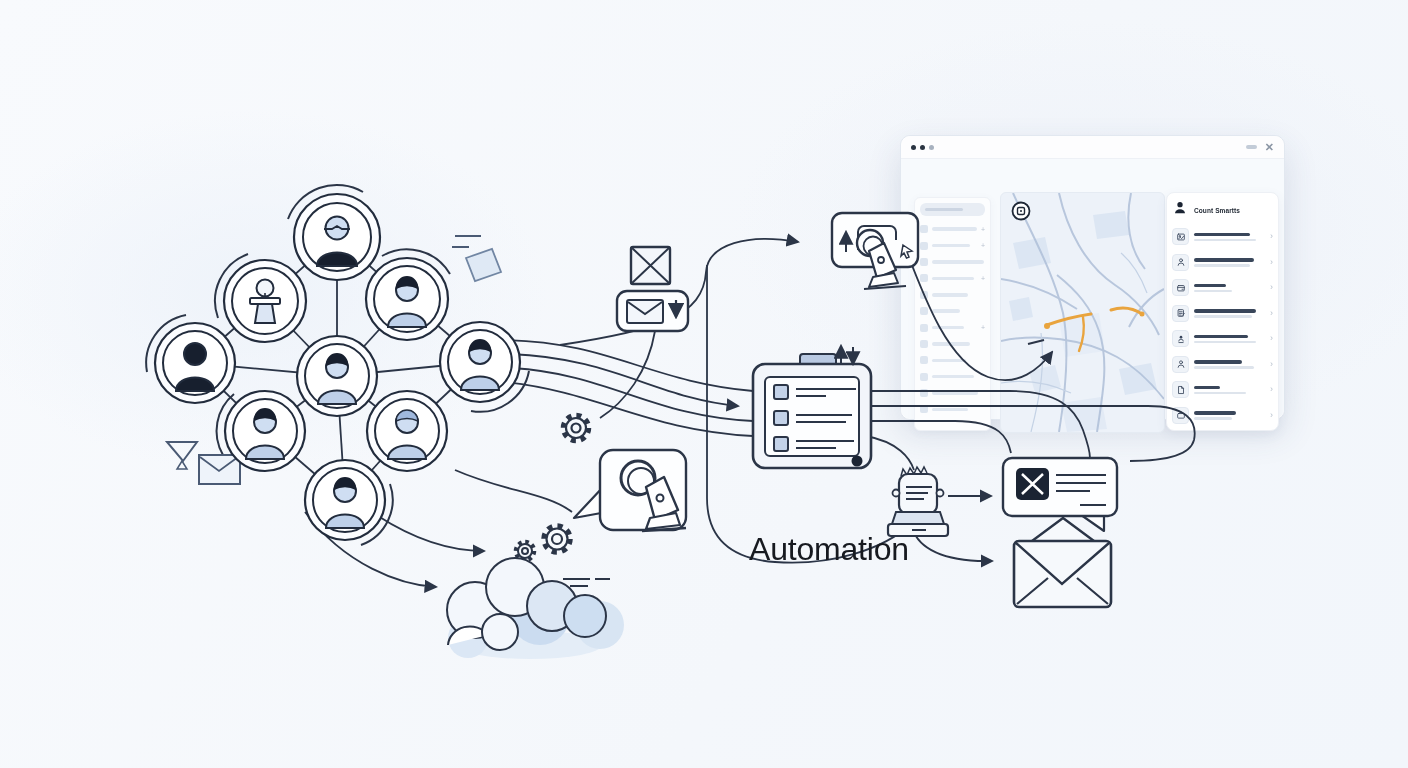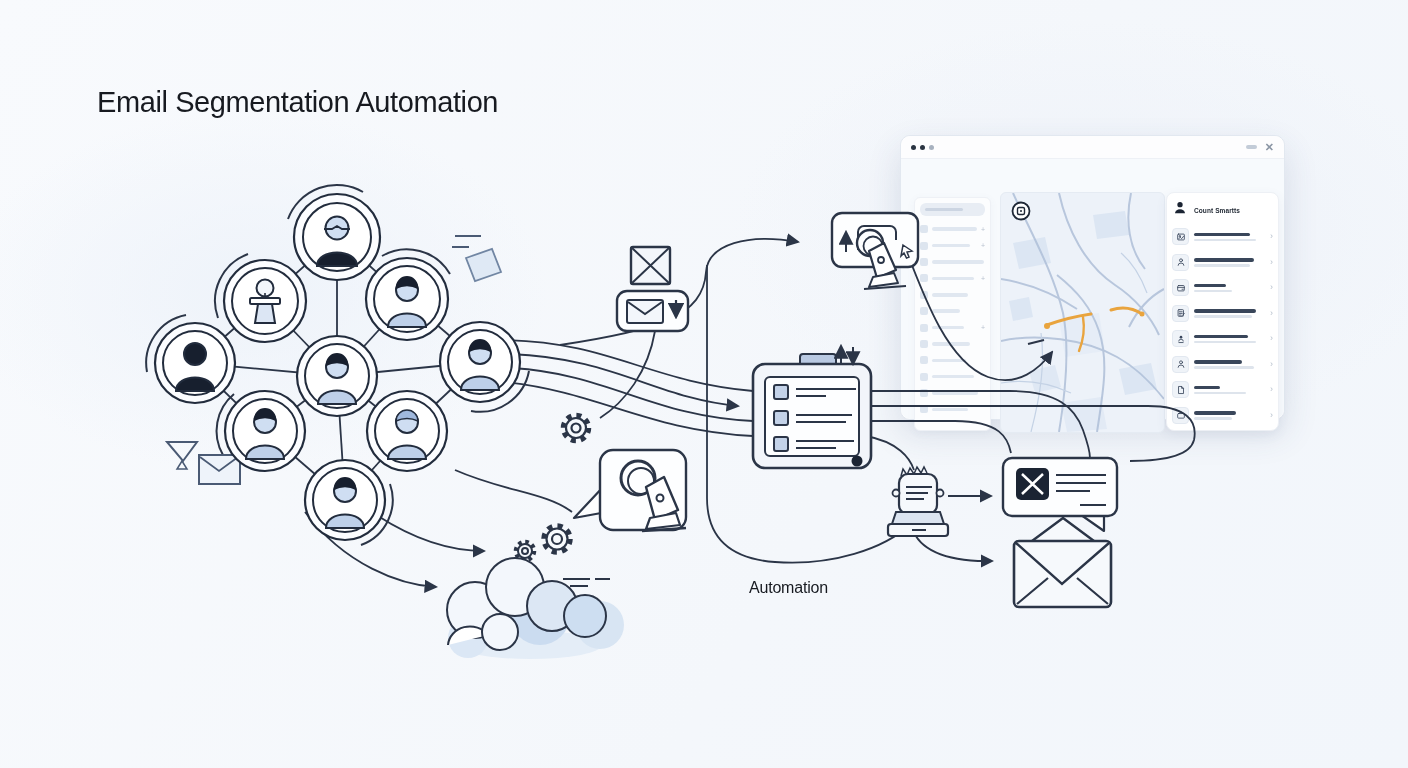--- a/index.html
+++ b/index.html
@@ -10,21 +10,21 @@
       radial-gradient(420px 260px at 18% 38%, #eef3fa 0%, rgba(238,243,250,0) 70%),
       radial-gradient(520px 300px at 78% 30%, #eef2f9 0%, rgba(238,242,249,0) 70%),
       linear-gradient(120deg,#f8fafd 0%,#f4f7fb 60%,#f2f6fb 100%);
   }
   .page-title{
     position:absolute;left:97px;top:86px;z-index:2;
     font-size:29px;font-weight:500;letter-spacing:-0.4px;color:#171a20;
   }
   .automation-label{
     position:absolute;left:749px;top:531px;z-index:4;
-    font-size:16px;font-weight:500;letter-spacing:-0.2px;color:#171a20;margin-top:48px;
+    font-size:32px;font-weight:500;letter-spacing:-0.2px;color:#171a20;
   }
   .diagram-svg{position:absolute;left:0;top:0;z-index:3;pointer-events:none;}
 
   
   .browser{
     position:absolute;left:900px;top:135px;width:383px;height:283px;z-index:1;
     background:#ffffff;border:1px solid #e2e8f0;border-radius:10px;
     box-shadow:0 14px 34px rgba(50,70,110,.14);
   }
   .titlebar{
@@ -70,21 +70,20 @@
   .c-bars{display:flex;flex-direction:column;gap:2.5px;}
   .c-bold{height:3.5px;border-radius:2px;background:#39465a;}
   .c-sub{height:2.5px;border-radius:2px;background:#dee4ec;}
   .c-chev{margin-left:auto;font-size:9px;color:#b6c0cc;line-height:1;}
 </style>
 </head>
 <body>
 
 <div class="canvas">
 
-  <div class="page-title">Email Segmentation Automation</div>
 
   <div class="browser">
     <div class="titlebar">
       <div class="dots">
         <span class="dot d1"></span>
         <span class="dot d2"></span>
         <span class="dot d3"></span>
       </div>
       <div class="tb-right">
         <span class="min-bar"></span>

